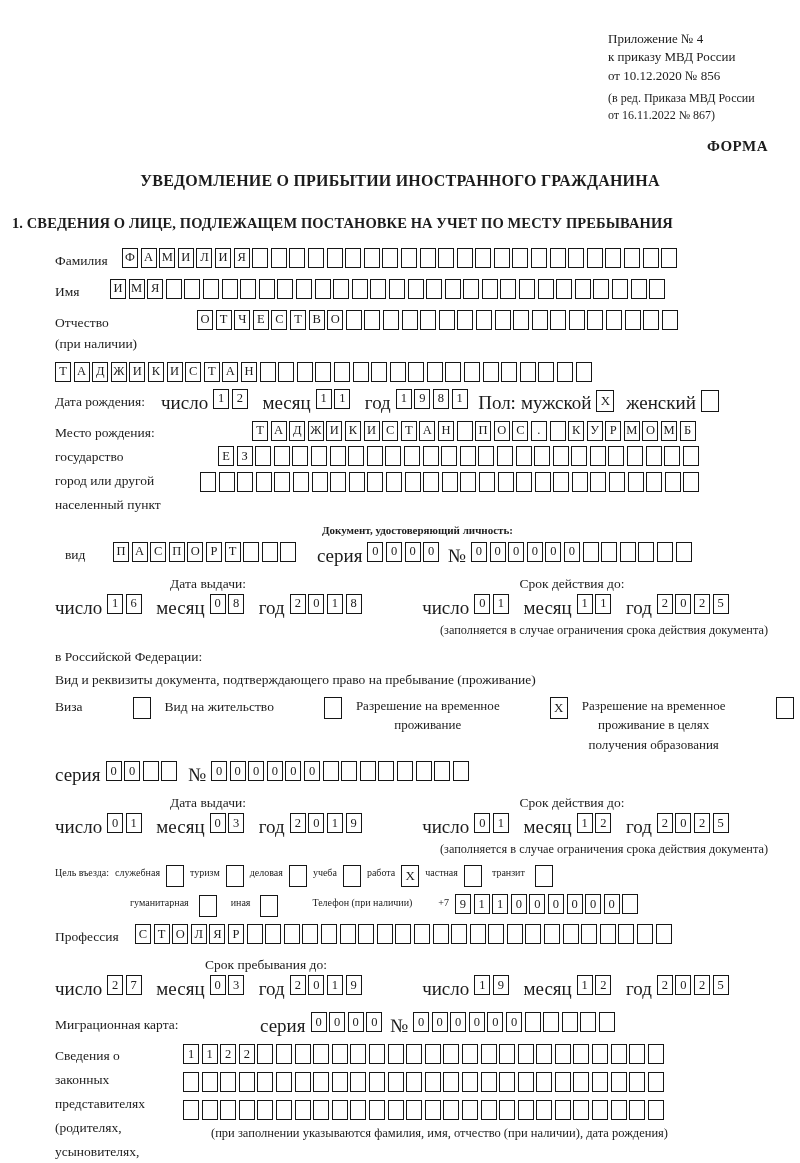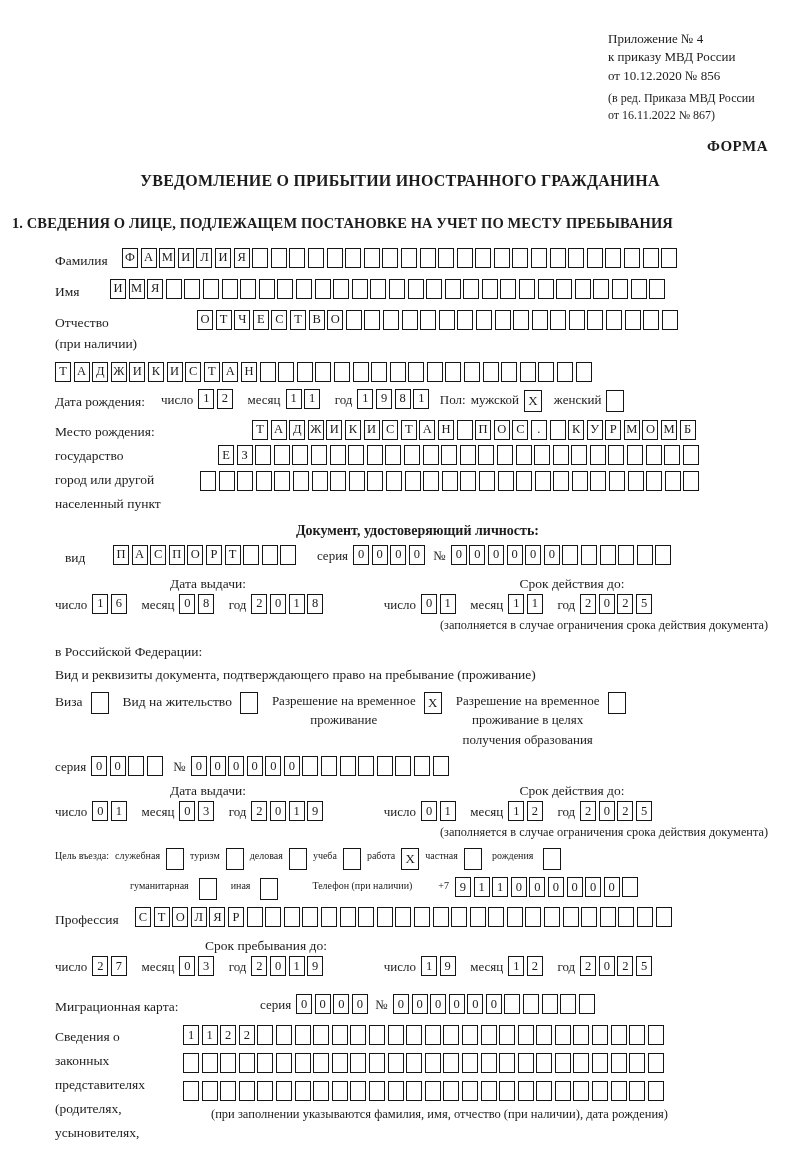--- a/index.html
+++ b/index.html
@@ -24,28 +24,28 @@
   .body { padding: 16px 20px 0 55px; }
   .row { display: flex; align-items: flex-start; margin-bottom: 7px; flex-wrap: nowrap; }
   .lbl { font-size: 13.5px; line-height: 1.55; padding-top: 3px; flex: none; }
   .boxes { display: flex; flex: none; }
   .cell { width: 16px; height: 20px; border: 1.6px solid #161616; margin-right: 2.6px;
           display: flex; align-items: center; justify-content: center;
           font-size: 12.5px; flex: none; background:#fff; }
   .checkbox { width: 18px; height: 22px; border: 1.7px solid #161616; flex: none;
               display: flex; align-items: center; justify-content: center;
               font-size: 13px; background:#fff; margin-top: 1px; }
-  .dlbl { font-size: 13px; padding-top: 3px; margin: 0 5px 0 12px; flex: none; }
+  .dlbl { font-size: 19px; padding-top: 3px; margin: 0 5px 0 12px; flex: none; }
   .dlbl.first { margin-left: 0; }
   .dg { display: flex; align-items: flex-start; flex: none; }
   .dh { font-size: 13.5px; text-align: center; flex: none; }
-  .dh-row { margin-bottom: 2px; margin-top: 3px; align-items: center; }
+  .dh-row { margin-bottom: 2px; margin-top: 9px; align-items: center; }
   .note { font-size: 12.3px; text-align: right; padding-right: 12px; margin: -3px 0 7px 0; }
   .para { font-size: 13.5px; line-height: 1.75; margin-bottom: 4px; }
-  .opt { display: flex; align-items: flex-start; flex: none; }
+  .opt { display: flex; align-items: flex-start; flex: none; gap: 42px; }
   .olbl { font-size: 13.5px; padding-top: 3px; margin-right: 8px; }
   .olbl-multi { font-size: 13px; text-align: center; line-height: 1.5; margin-right: 8px; }
   .lbl-col { flex: none; font-size: 13.5px; line-height: 1.78; }
   .box-col { flex: none; }
   .box-col .row-inner { display: flex; margin-bottom: 5.5px; }
   .plbl { font-size: 10px; padding-top: 3px; flex: none; }
   .gap6 { margin-left: 6px; } .gap10 { margin-left: 10px; } .gap14 { margin-left: 14px; }
   .bottom-note { font-size: 12.5px; margin: 6px 0 0 160px; }
 </style>
 </head>
@@ -325,21 +325,21 @@
             <div class="cell"></div>
             <div class="cell"></div>
             <div class="cell"></div>
             <div class="cell"></div>
             <div class="cell"></div>
             <div class="cell"></div>
           </div>
       </div>
     </div>
 
-    <div style="text-align:center;font-weight:bold;font-size:14px;margin:2px 0 6px 0">Документ, удостоверяющий личность:</div>
+    <div style="text-align:center;font-weight:bold;font-size:11px;margin:2px 0 6px 0">Документ, удостоверяющий личность:</div>
 
     <div class="row">
       <span class="lbl" style="width:58px;padding-left:10px">вид</span>
       <div class="boxes">
           <div class="cell">П</div>
           <div class="cell">А</div>
           <div class="cell">С</div>
           <div class="cell">П</div>
           <div class="cell">О</div>
           <div class="cell">Р</div>
@@ -533,21 +533,21 @@
       <span class="plbl gap6">туризм</span>
       <div class="checkbox gap6"></div>
       <span class="plbl gap6">деловая</span>
       <div class="checkbox gap6"></div>
       <span class="plbl gap6">учеба</span>
       <div class="checkbox gap6"></div>
       <span class="plbl gap6">работа</span>
       <div class="checkbox gap6">X</div>
       <span class="plbl gap6">частная</span>
       <div class="checkbox gap6"></div>
-      <span class="plbl gap10">рождения</span>
+      <span class="plbl gap10">транзит</span>
       <div class="checkbox gap10"></div>
     </div>
 
     <div class="row" style="margin-top:4px">
       <span class="plbl" style="margin-left:75px">гуманитарная</span>
       <div class="checkbox gap10"></div>
       <span class="plbl gap14">иная</span>
       <div class="checkbox gap10"></div>
       <span class="plbl" style="margin-left:34px">Телефон (при наличии)</span>
       <span class="plbl" style="margin-left:26px">+7</span>
@@ -638,21 +638,21 @@
         <span class="dlbl">год</span>
         <div class="boxes">
             <div class="cell">2</div>
             <div class="cell">0</div>
             <div class="cell">2</div>
             <div class="cell">5</div>
           </div>
       </div>
     </div>
 
-    <div class="row" style="margin-top:18px">
+    <div class="row" style="margin-top:12px">
       <span class="lbl" style="width:160px">Миграционная карта:</span>
       <span class="dlbl" style="margin-left:45px">серия</span>
       <div class="boxes">
           <div class="cell">0</div>
           <div class="cell">0</div>
           <div class="cell">0</div>
           <div class="cell">0</div>
         </div>
       <span class="dlbl" style="margin-left:5px">№</span>
       <div class="boxes">

